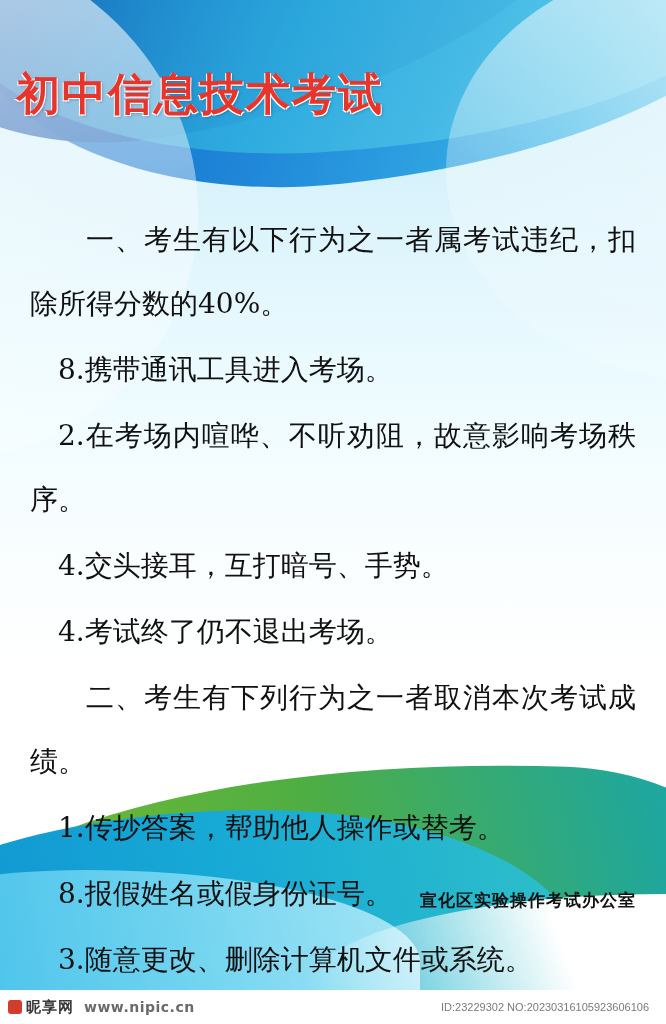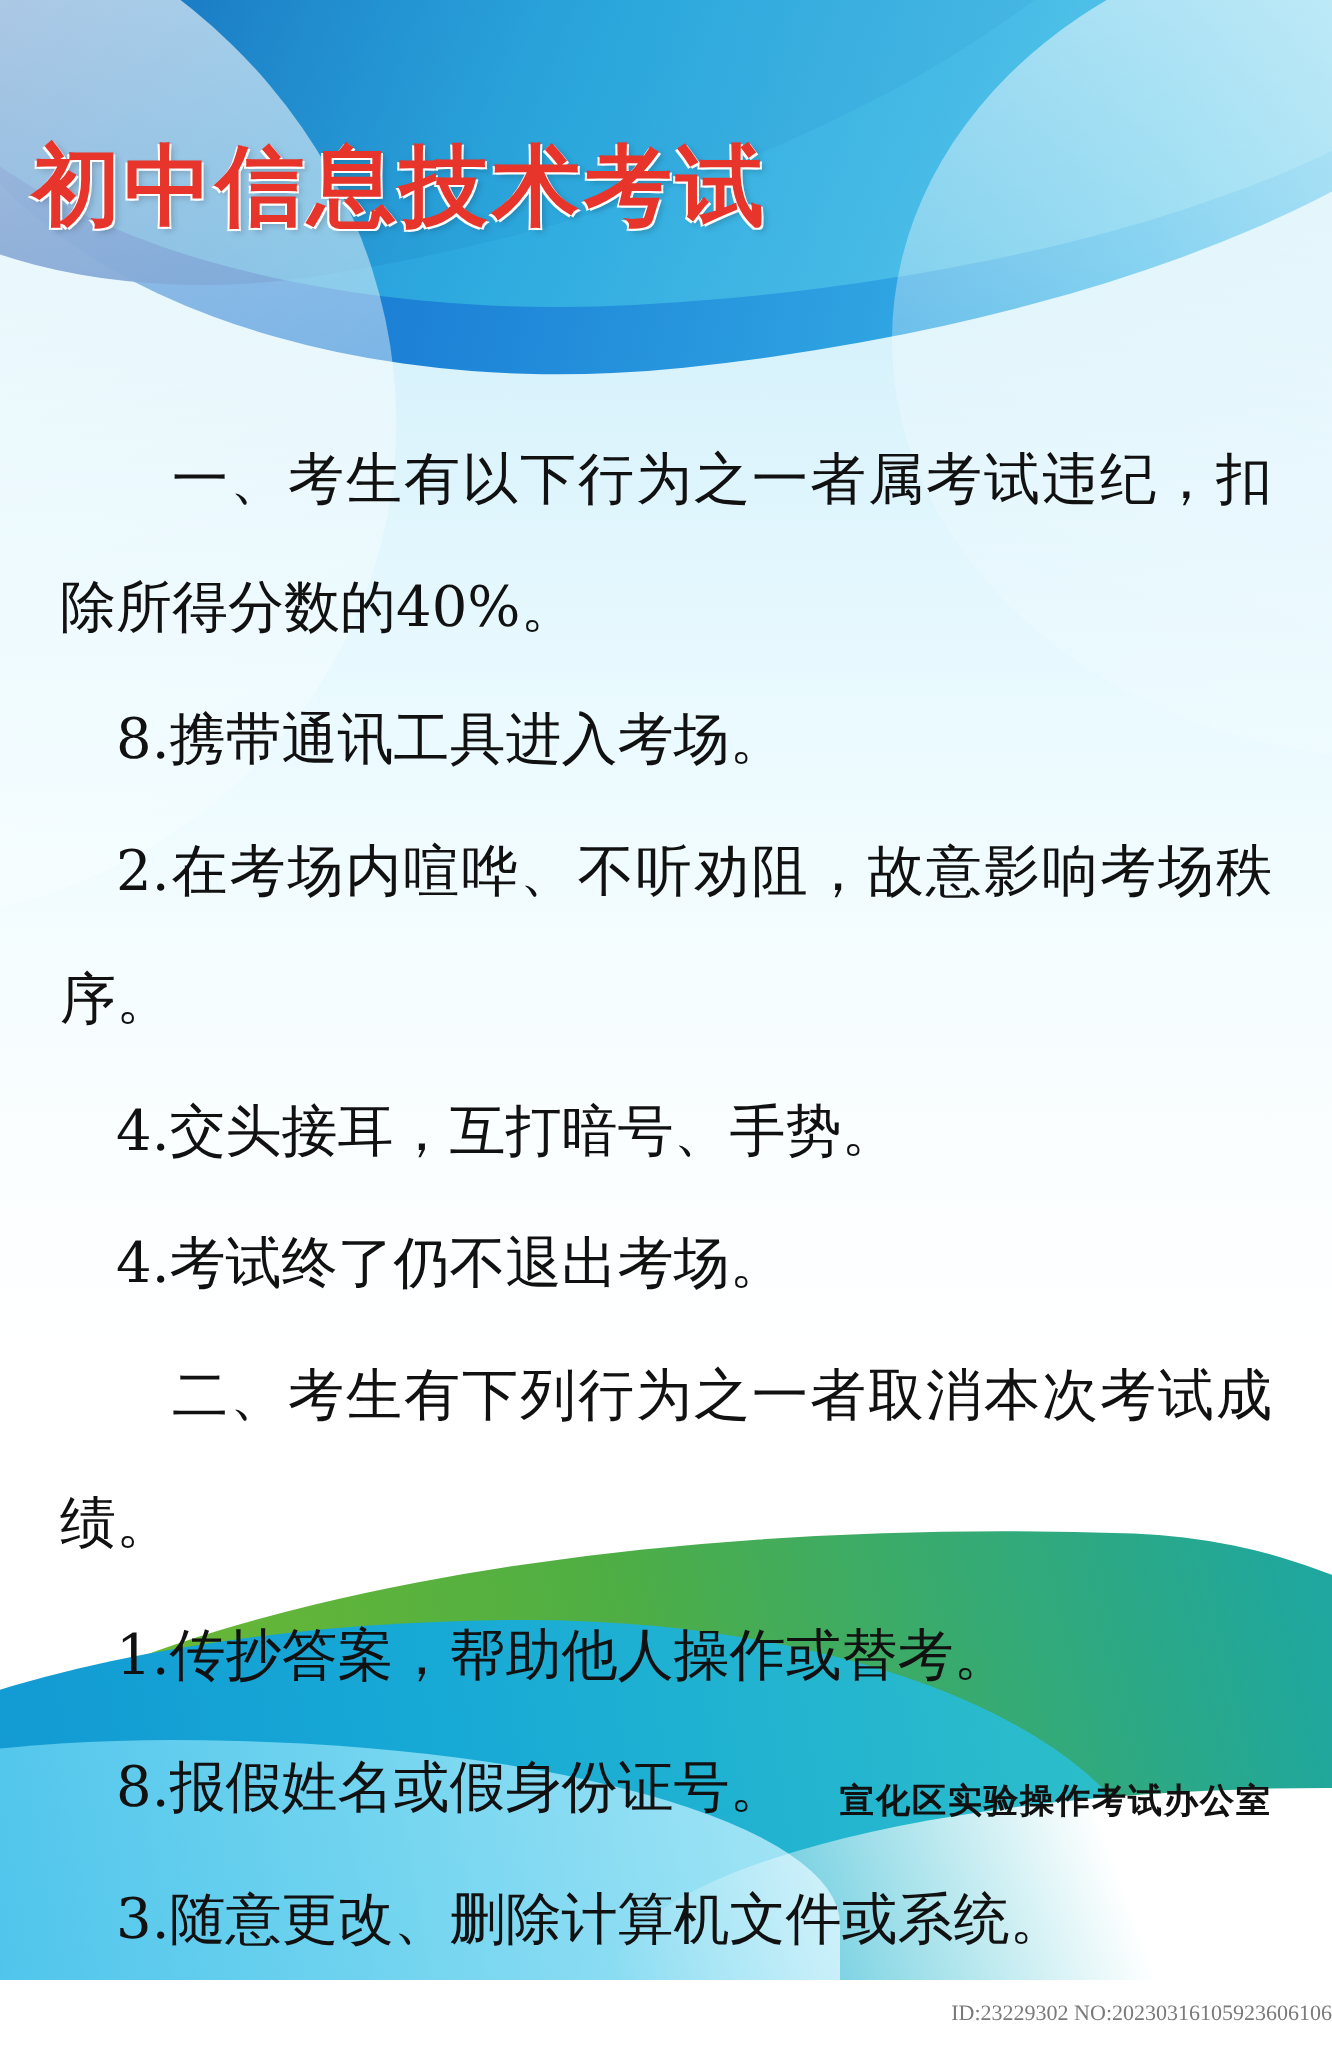--- a/index.html
+++ b/index.html
@@ -194,22 +194,22 @@
   .wm-logo-url {
     font-family: "DejaVu Sans", "Liberation Sans", sans-serif;
     font-size: 14px;
     font-weight: bold;
     color: #6a6a6a;
     margin-left: 10px;
     letter-spacing: .5px;
   }
   .wm-id {
     position: absolute;
-    right: 0;
-    font-family: Liberation Serif, serif;
+    right: 17px;
+    font-family: Liberation Sans, sans-serif;
     font-size: 11px;
     color: #7a7a7a;
   }
   .wm-mark {
     display: inline-block;
     width: 14px; height: 14px;
     border-radius: 3px;
     background: #d23c2e;
     margin-right: 4px;
   }
@@ -246,16 +246,21 @@
       <p class="para indent">二、考生有下列行为之一者取消本次考试成绩。</p>
       <p class="para indent-sm">1.传抄答案，帮助他人操作或替考。</p>
       <p class="para indent-sm">8.报假姓名或假身份证号。</p>
       <p class="para indent-sm">3.随意更改、删除计算机文件或系统。</p>
     </div>
 
     <div class="footer-org">宣化区实验操作考试办公室</div>
   </div>
 
   <div class="watermark-bar">
+    <div class="wm-logo">
+      <span class="wm-mark"></span>
+      <span class="wm-logo-cn">昵享网</span>
+      <span class="wm-logo-url">www.nipic.cn</span>
+    </div>
     <div class="wm-id">ID:23229302 NO:20230316105923606106</div>
   </div>
 
 </div>
 
 </body></html>

